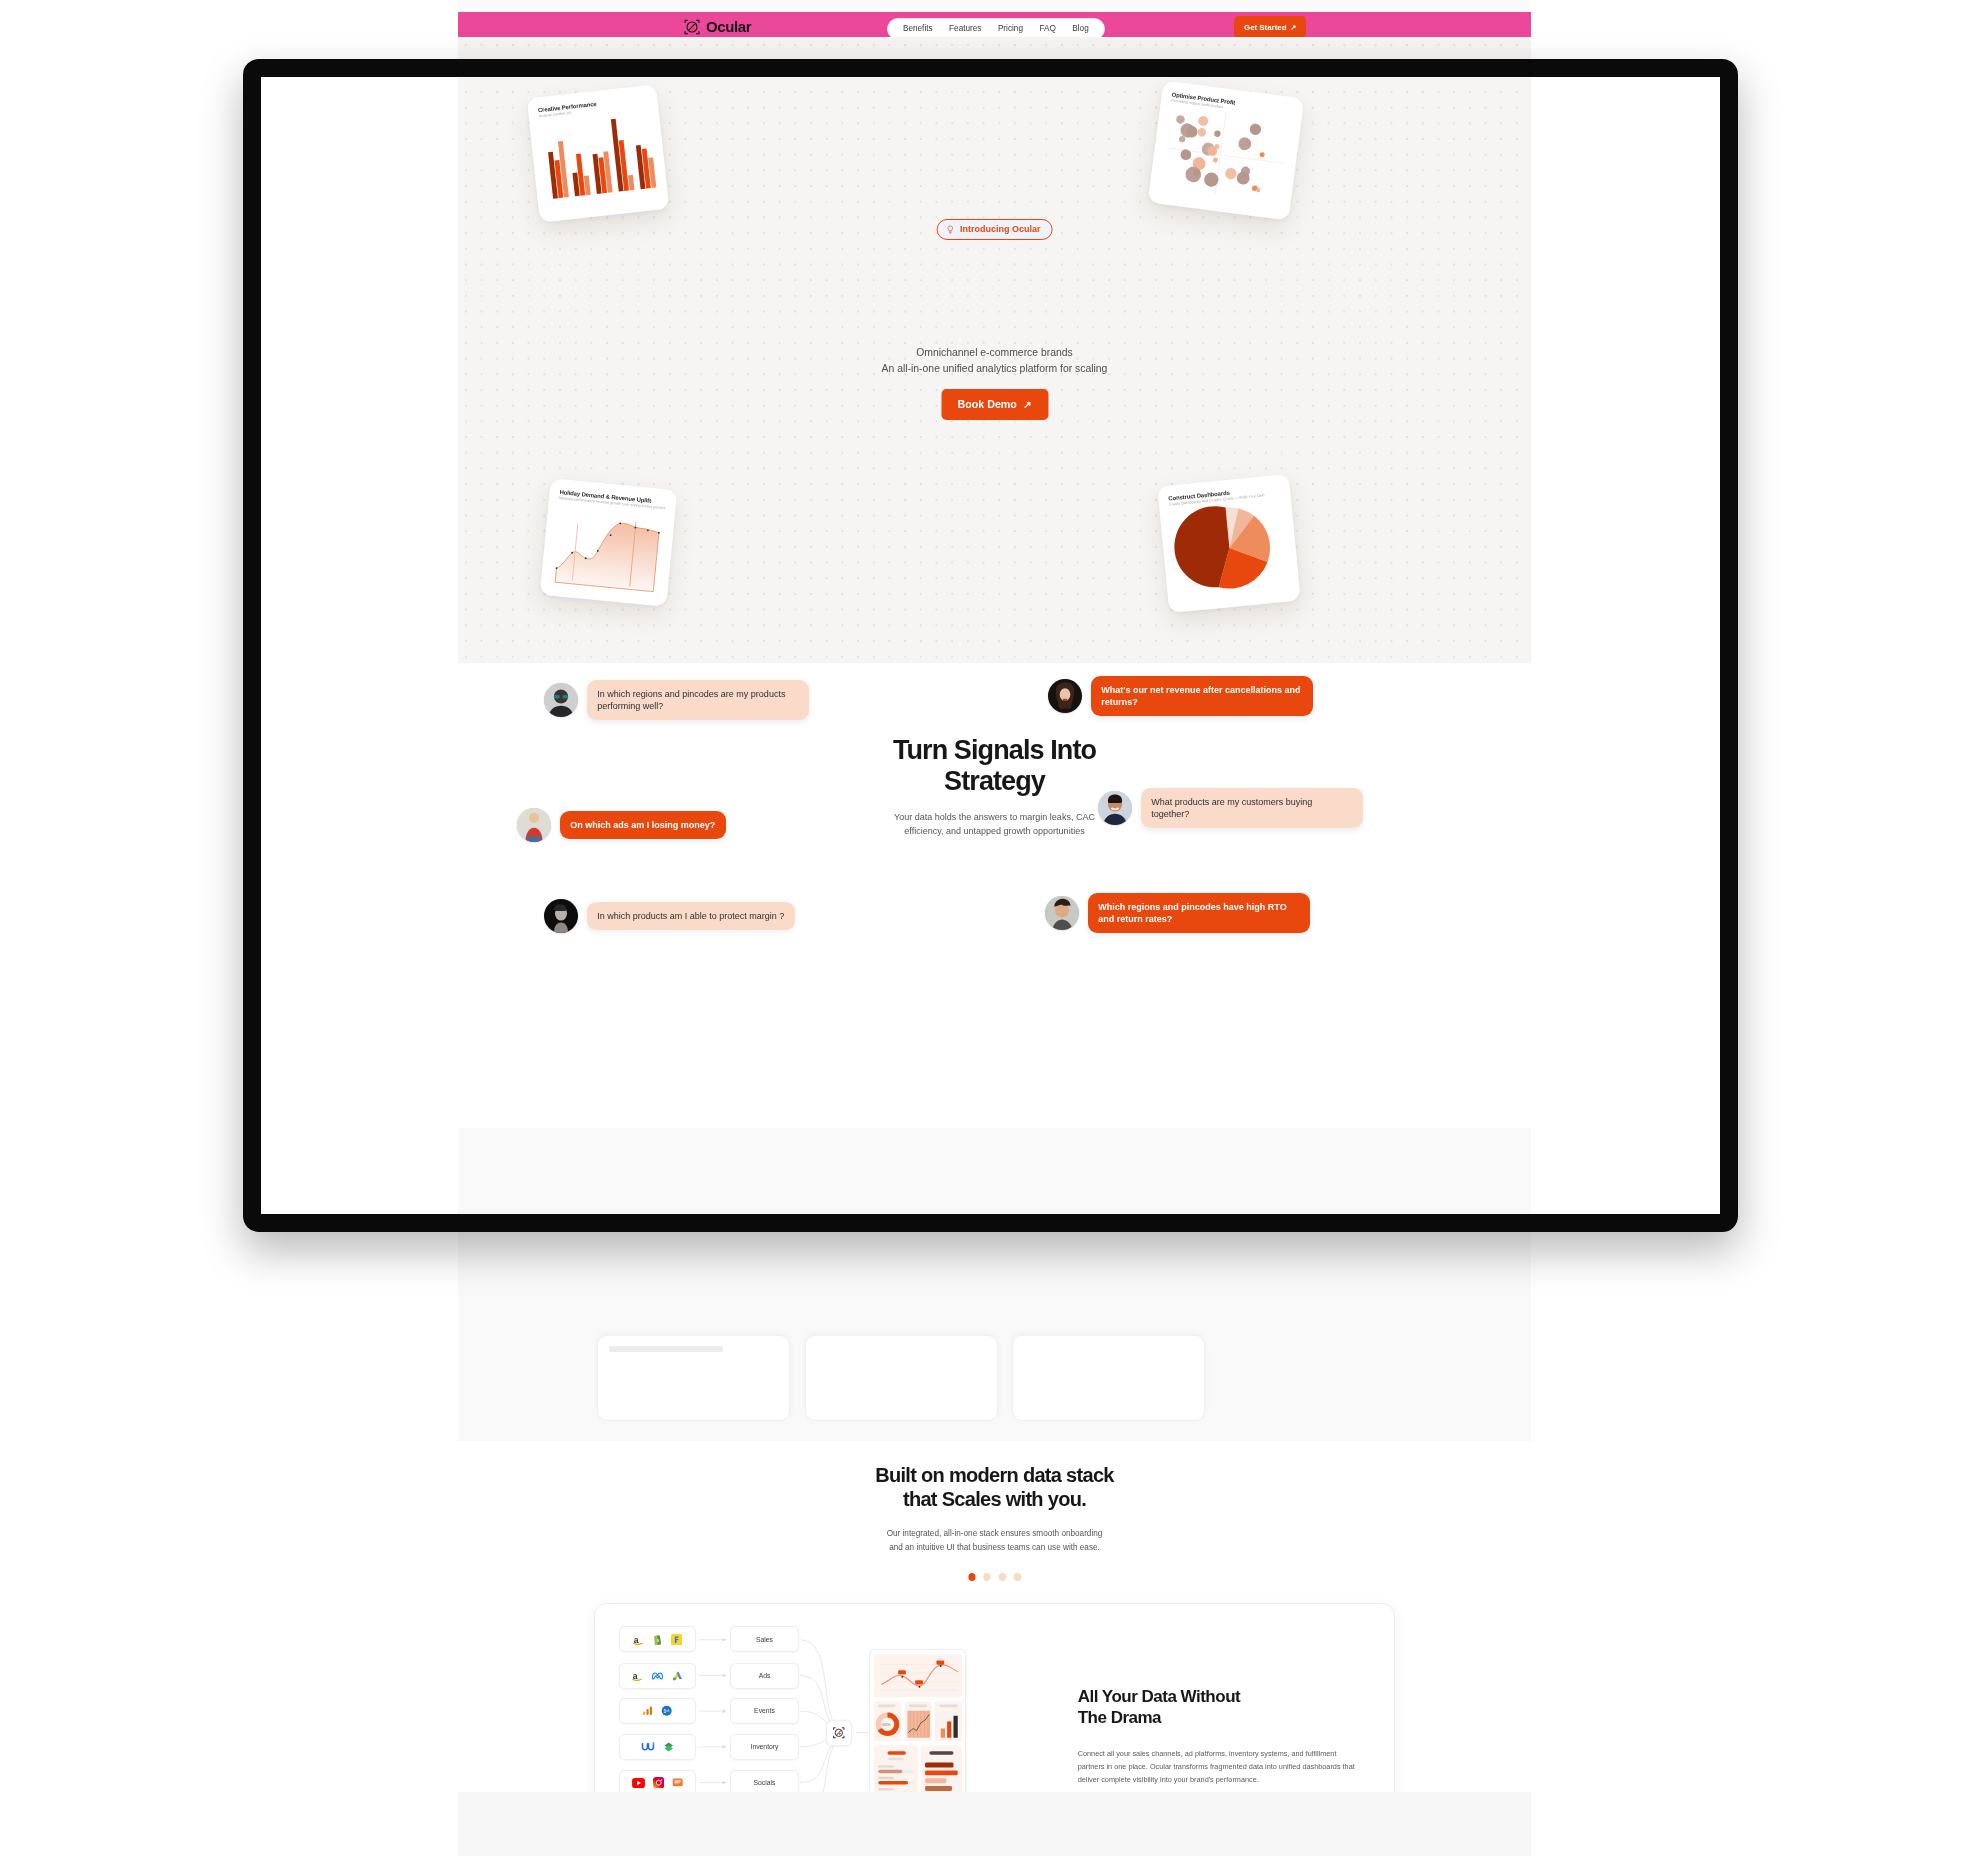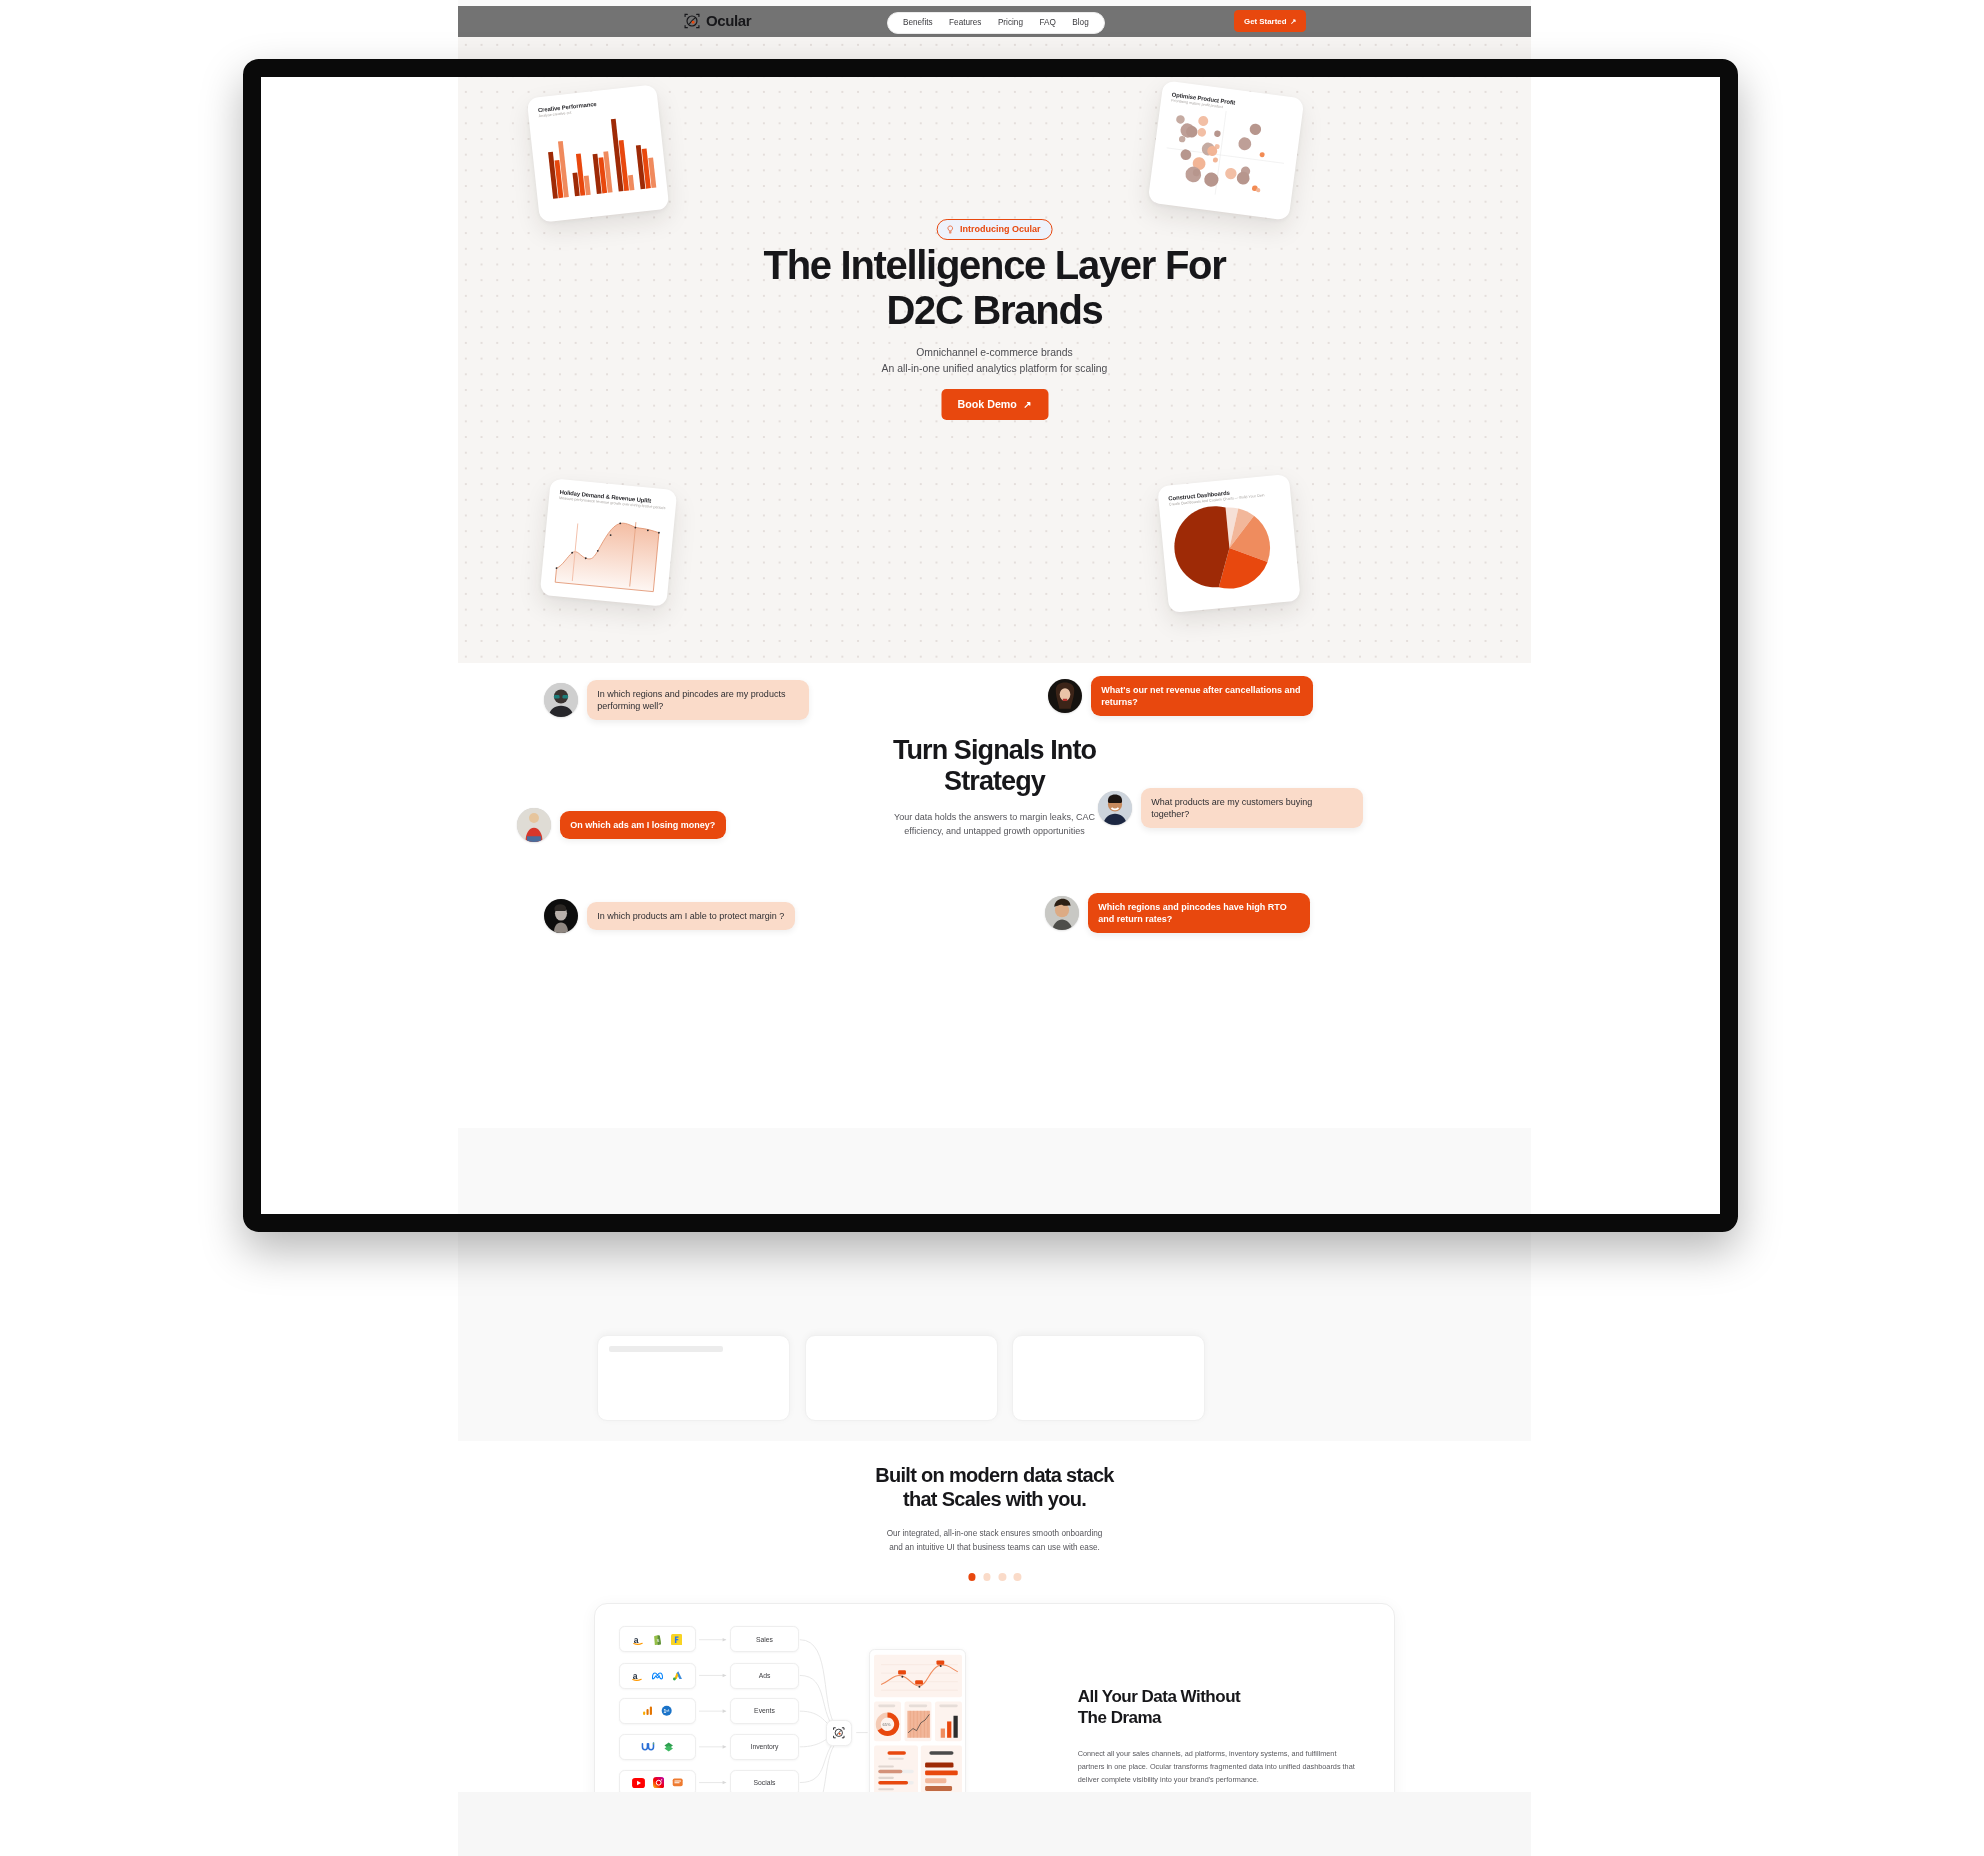--- a/index.html
+++ b/index.html
@@ -12,22 +12,22 @@
   .page { position: relative; width: 1985px; height: 1856px; background:#ffffff; }
 
   
   .site {
     position: absolute; left: 458px; top: 0; width: 1073px; height: 1856px;
     background: #fafafa;
   }
 
   
   .navbar {
-    position: absolute; left: 0; top: 6px; width: 1073px; height: 37px;
-    display: flex; align-items: center; background: #737373;
+    position: absolute; left: 0; top: 12px; width: 1073px; height: 37px;
+    display: flex; align-items: center; background: #ec4899;
   }
   .brand {
     position: absolute; left: 225px; top: 5.7px;
     display: flex; align-items: center; gap: 5px;
   }
   .brand-mark {
     width: 18px; height: 18px; position: relative; flex: 0 0 auto;
   }
   .brand-name {
     font-size: 15px; font-weight: 700; letter-spacing: -0.4px; color: #17171a;
@@ -241,24 +241,20 @@
       <div class="badge">
         <span>
           <svg class="glyph" viewBox="0 0 16 16" width="9.3" height="9.3">
             <path d="M8 1.6a4 4 0 0 0-2.4 7.2c.5.4.8 1 .8 1.6h3.2c0-.6.3-1.2.8-1.6A4 4 0 0 0 8 1.6z" fill="none" stroke="#E8480E" stroke-width="1.2"></path>
             <path d="M6.5 12.1h3M7 13.7h2" stroke="#E8480E" stroke-width="1.2" stroke-linecap="round"></path>
           </svg>
         </span>
         <span class="badge-text">Introducing Ocular</span>
       </div>
 
-      <div class="hero-h1">
-        <div>The Intelligence Layer For</div>
-        <div>D2C Brands</div>
-      </div>
 
       <div class="hero-sub">
         <div>Omnichannel e-commerce brands</div>
         <div>An all-in-one unified analytics platform for scaling</div>
       </div>
 
       <button class="hero-cta">
         <span>Book Demo</span>
         <span class="arrow-ne">↗</span>
       </button>

